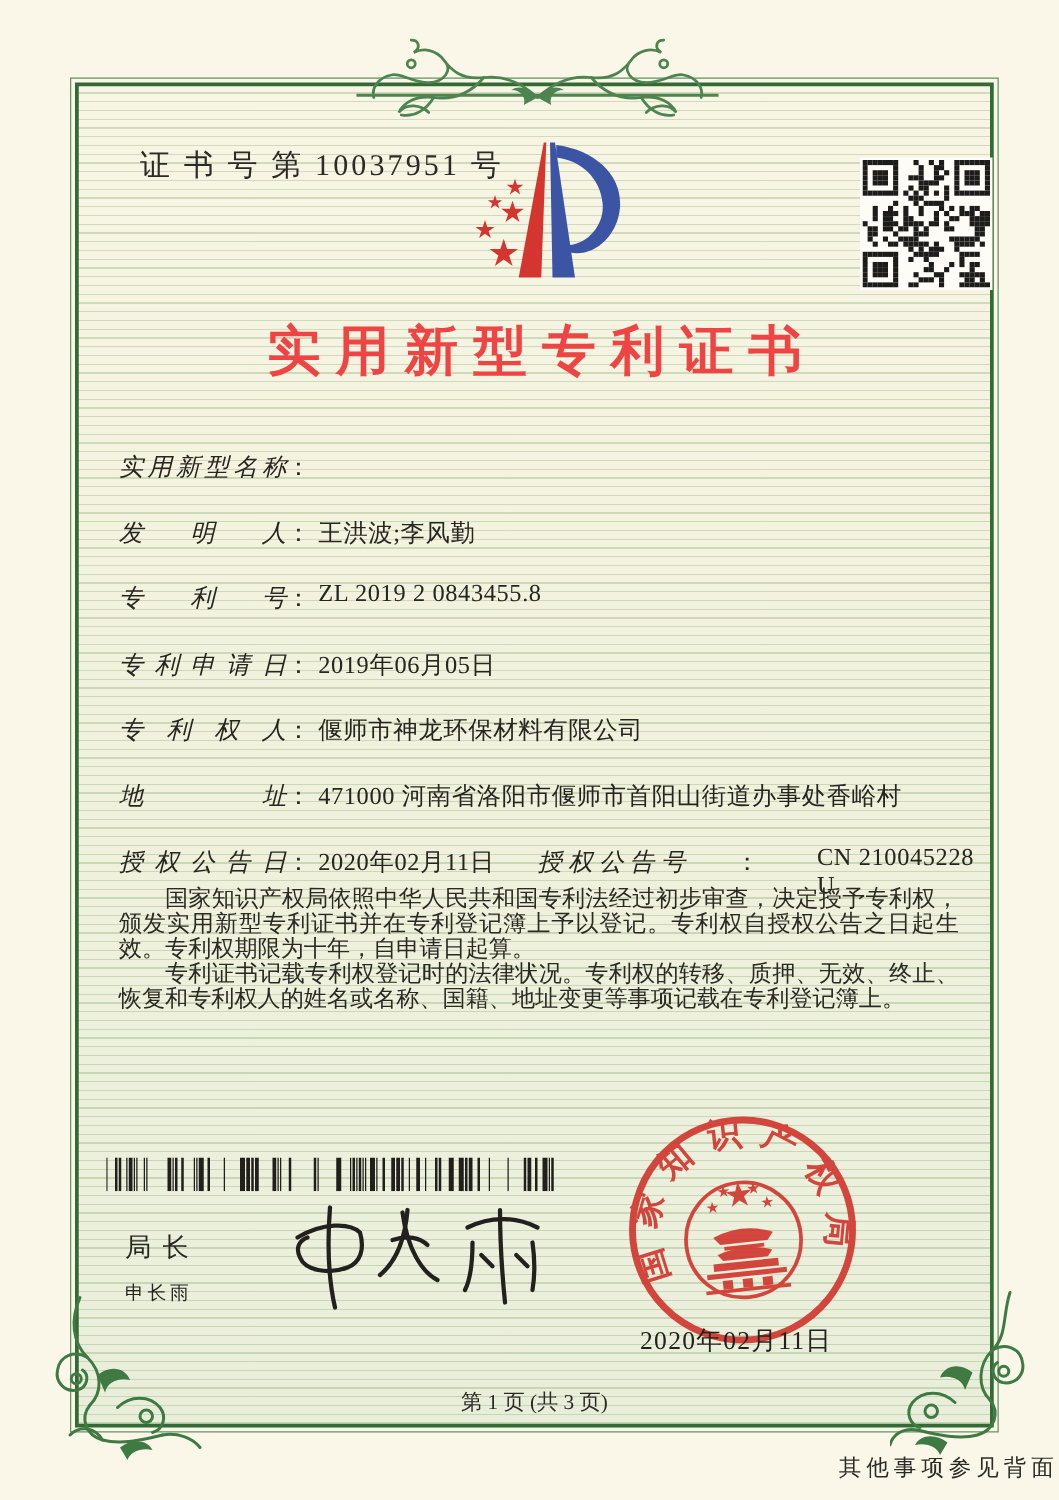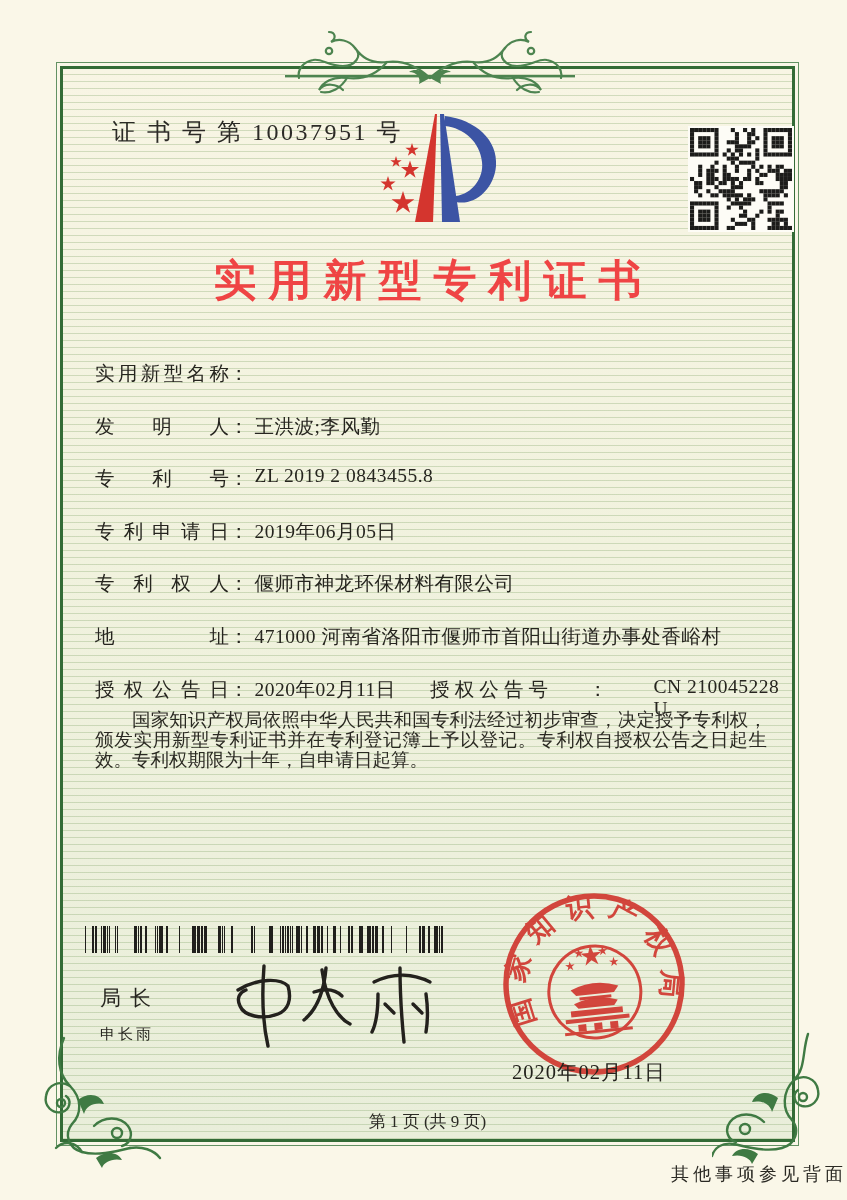--- a/index.html
+++ b/index.html
@@ -42,21 +42,21 @@
     position:absolute;left:56px;top:252px;width:743px;
     text-align:center;font-size:43px;font-weight:bold;
     letter-spacing:12px;text-indent:12px;color:#ef4444;
   }
 
   
   .fields{position:absolute;left:95px;top:360px;width:690px;font-size:19.5px;}
   .frow{height:52.6px;display:flex;align-items:flex-start;position:relative;}
   .flabel{
     display:inline-block;width:134px;flex:none;
-    text-align:justify;text-align-last:justify;text-justify:inter-character;
+    text-align:justify;text-align-last:justify;text-justify:inter-character;font-style:italic;
   }
   .fcolon{flex:none;margin-right:6px;}
   .fvalue{letter-spacing:0.5px;}
   .grant-no-group{position:absolute;left:335px;top:0;display:flex;gap:40px;}
 
   
   .bodytext{
     position:absolute;left:95px;top:710px;width:672px;
     font-size:18.5px;line-height:20px;text-align:justify;color:#2a2922;
   }
@@ -478,20 +478,21 @@
       <span class="grant-no-group">
         <span class="flabel" style="width:118px">授权公告号</span>
           <span class="fcolon">：</span>
         <span class="fvalue">CN 210045228 U</span>
       </span>
     </div>
   </div>
 
   <div class="bodytext">
     <p>国家知识产权局依照中华人民共和国专利法经过初步审查，决定授予专利权，颁发实用新型专利证书并在专利登记簿上予以登记。专利权自授权公告之日起生效。专利权期限为十年，自申请日起算。</p>
+    <p>专利证书记载专利权登记时的法律状况。专利权的转移、质押、无效、终止、恢复和专利权人的姓名或名称、国籍、地址变更等事项记载在专利登记簿上。</p>
   </div>
 
   <svg class="barcode" id="barcode" width="368" height="27" viewBox="0 0 368 27">
       <rect x="0" y="0" width="1" height="27" fill="#201f1c"></rect>
       <rect x="7" y="0" width="2" height="27" fill="#201f1c"></rect>
       <rect x="10" y="0" width="2" height="27" fill="#201f1c"></rect>
       <rect x="16" y="0" width="1" height="27" fill="#201f1c"></rect>
       <rect x="18" y="0" width="3" height="27" fill="#201f1c"></rect>
       <rect x="22" y="0" width="1" height="27" fill="#201f1c"></rect>
       <rect x="24" y="0" width="1" height="27" fill="#201f1c"></rect>
@@ -592,16 +593,16 @@
         <rect x="92" y="135" width="8" height="7"></rect>
         <rect x="108" y="135" width="8" height="7"></rect>
         <rect x="62" y="142" width="68" height="3"></rect>
       </g>
       <circle cx="96" cy="104" r="46" fill="none" stroke="#d0342c" stroke-width="3"></circle>
     </g>
   </svg>
 
   <div class="seal-date">2020年02月11日</div>
 
-  <div class="page-info">第 1 页 (共 9 页)</div>
+  <div class="page-info">第 1 页 (共 3 页)</div>
   <div class="back-note">其他事项参见背面</div>
 
 </div>
 
 </body></html>

